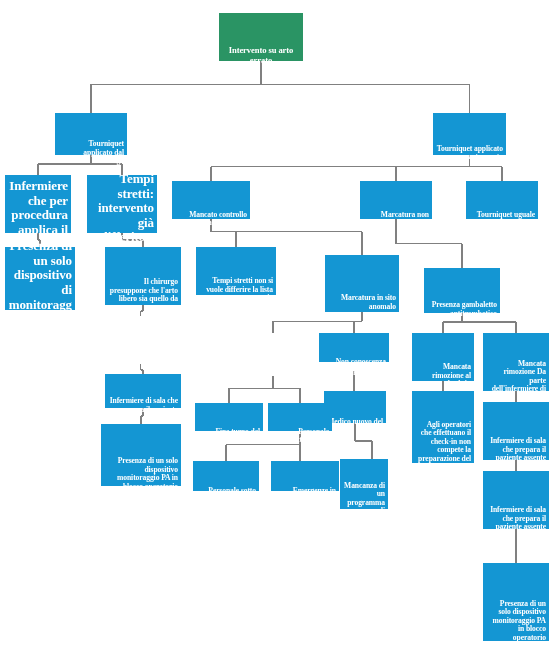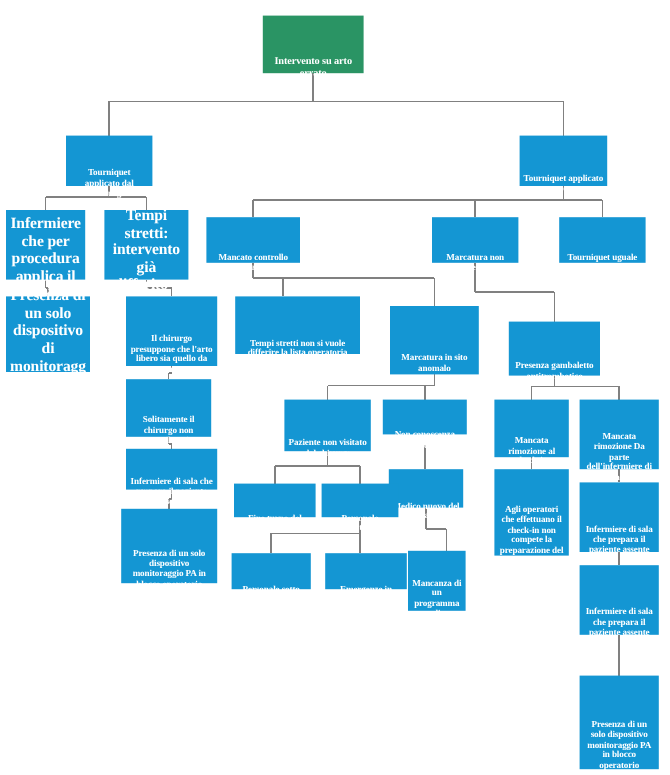--- a/index.html
+++ b/index.html
@@ -37,21 +37,21 @@
     letter-spacing: -0.1px;
     word-break: break-word;
     -webkit-font-smoothing: antialiased;
   }
   .node span {
     display: block;
     width: 100%;
     margin-top: 38px;
   }
   .root  { background: #2a9464; }
-  .blue  { background: #1496d3; }
+  .blue  { background: #1496d3; text-align: right; }
   .fs7   { font-size: 13px; }
   .fs75  { font-size: 7.6px; }
   .fs85  { font-size: 8.6px; }
 </style>
 </head>
 <body>
 
 <div id="canvas">
   <svg id="connectors" viewBox="0 0 558 646" xmlns="http://www.w3.org/2000/svg">
       <line x1="261" y1="61" x2="261" y2="84.4" stroke="#808080" stroke-width="1.2" shape-rendering="crispEdges"></line>
@@ -137,34 +137,28 @@
     </div>
     <div class="node blue fs75" style="left: 466px; top: 181px; width: 72px; height: 38px;">
       <span>Tourniquet uguale per destro e sinistro</span>
     </div>
     <div class="node blue fs7" style="left: 5px; top: 247px; width: 70px; height: 63px;">
       <span>Presenza di un solo dispositivo di monitoraggio PA in blocco operatorio</span>
     </div>
     <div class="node blue fs75" style="left: 105px; top: 247px; width: 76px; height: 58px;">
       <span>Il chirurgo presuppone che l'arto libero sia quello da operare</span>
     </div>
-    <div class="node blue fs75" style="left: 196px; top: 247px; width: 104px; height: 48px;">
+    <div class="node blue fs75" style="left: 196px; top: 247px; width: 80px; height: 48px;">
       <span>Tempi stretti non si vuole differire la lista operatoria</span>
     </div>
     <div class="node blue fs75" style="left: 325px; top: 255px; width: 74px; height: 57px;">
       <span>Marcatura in sito anomalo</span>
     </div>
     <div class="node blue fs75" style="left: 424px; top: 268px; width: 76px; height: 45px;">
       <span>Presenza gambaletto antitrombotico</span>
-    </div>
-    <div class="node blue fs75" style="left: 105px; top: 316px; width: 71px; height: 48px;">
-      <span>Solitamente il chirurgo non prepara il paziente</span>
-    </div>
-    <div class="node blue fs75" style="left: 237px; top: 333px; width: 72px; height: 43px;">
-      <span>Paziente non visitato dal chirurgo</span>
     </div>
     <div class="node blue fs75" style="left: 319px; top: 333px; width: 70px; height: 29px;">
       <span>Non conoscenza della procedura</span>
     </div>
     <div class="node blue fs75" style="left: 412px; top: 333px; width: 62px; height: 48px;">
       <span>Mancata rimozione al check-in</span>
     </div>
     <div class="node blue fs75" style="left: 483px; top: 333px; width: 66px; height: 58px;">
       <span>Mancata rimozione Da parte dell'infermiere di sala</span>
     </div>

